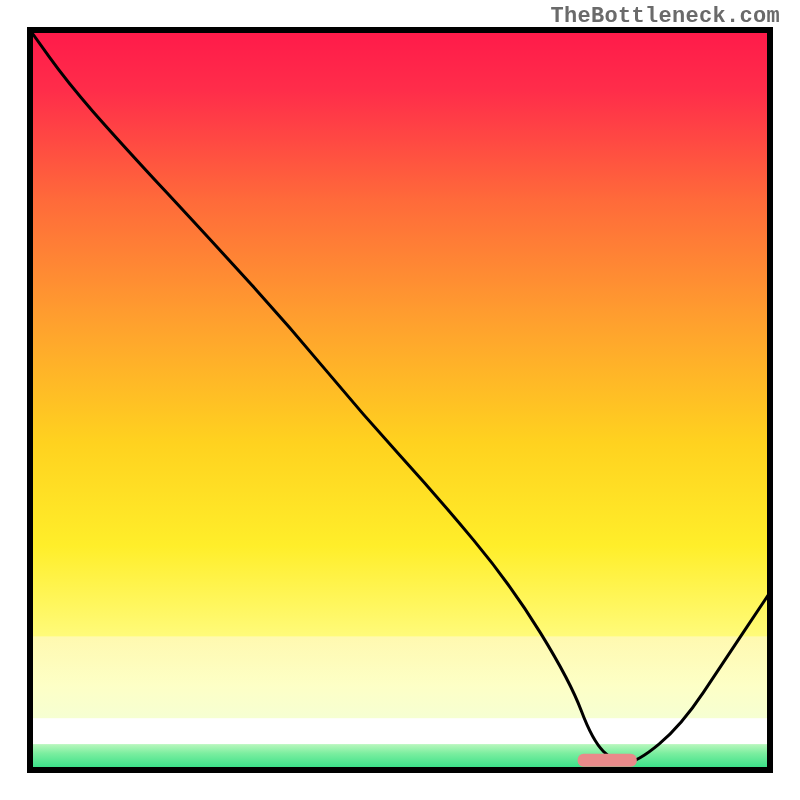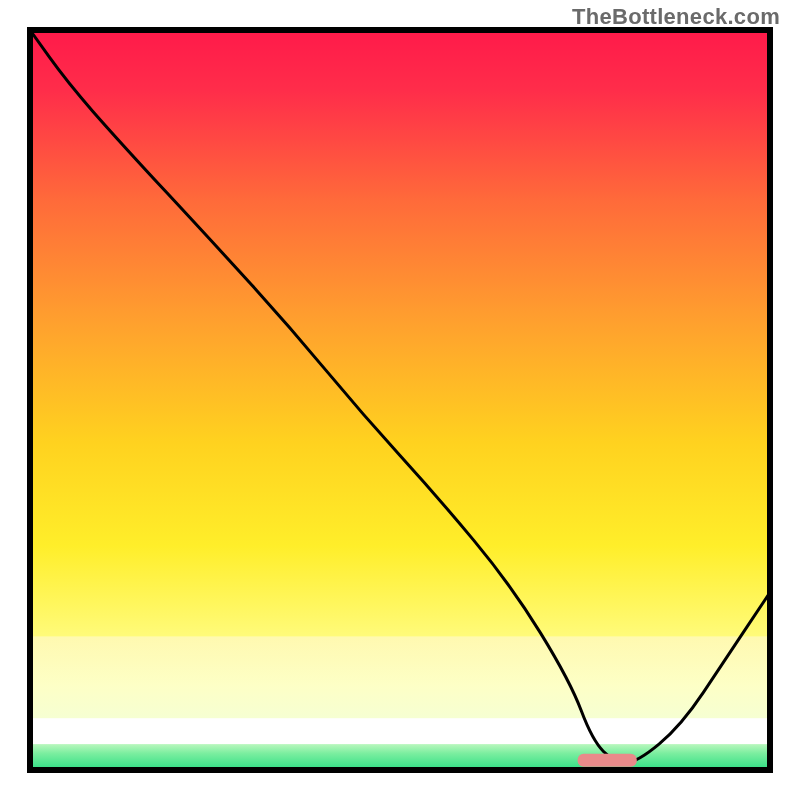--- a/index.html
+++ b/index.html
@@ -8,20 +8,21 @@
     width: 800px;
     height: 800px;
     background: #ffffff;
     font-family: Arial, Helvetica, sans-serif;
     overflow: hidden;
   }
   .chart-wrap {
     position: relative;
     width: 800px;
     height: 710px;
+    font-family: Liberation Mono, monospace;
   }
   .watermark {
     position: absolute;
     top: 4px;
     right: 20px;
     font-size: 22px;
     font-weight: 600;
     color: #6a6a6a;
     letter-spacing: 0.3px;
     user-select: none;

